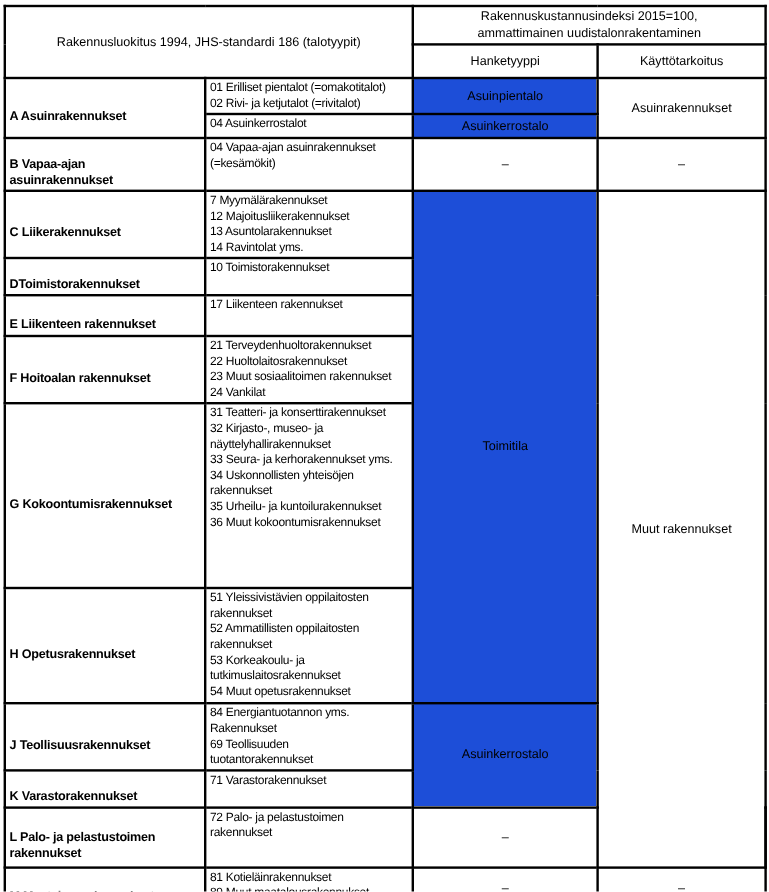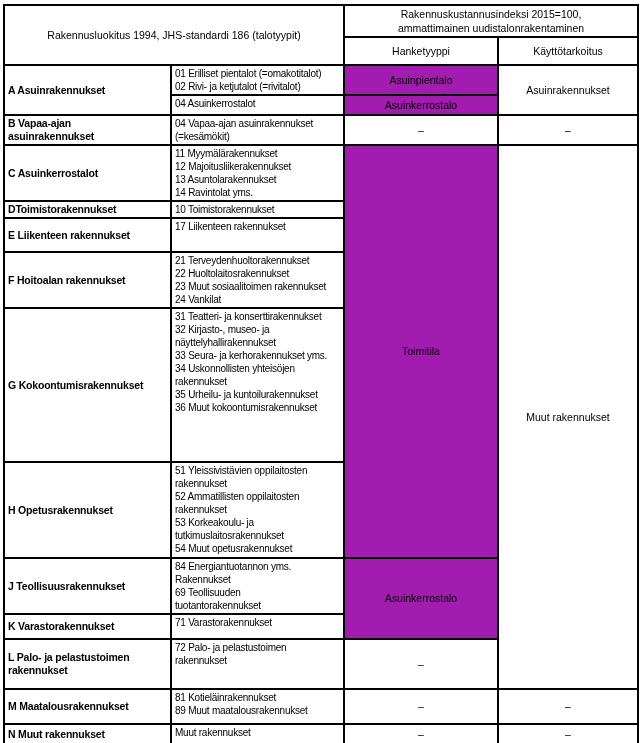--- a/index.html
+++ b/index.html
@@ -1,24 +1,24 @@
 <!DOCTYPE html>
 <html><head>
 <meta charset="utf-8">
 <style>
   html,body{margin:0;padding:0;background:#ffffff;}
   body{width:641px;height:743px;font-family:"Liberation Sans",sans-serif;color:#000;}
   table{border-collapse:collapse;table-layout:fixed;width:634px;margin:4px 0 0 3px;}
   td{border:2px solid #000;overflow:hidden;white-space:pre-line;box-sizing:border-box;}
   .hdr{font-size:10.5px;text-align:center;vertical-align:middle;line-height:14px;}
-  .cat{font-weight:bold;font-size:10.5px;letter-spacing:-0.2px;padding:1px 10px 1px 3px;
+  .cat{font-weight:bold;font-size:10.5px;letter-spacing:-0.2px;padding:15px 10px 1px 3px;
        vertical-align:middle;line-height:13px;}
   .sub{font-size:10px;letter-spacing:-0.25px;padding:1px 0 1px 3px;vertical-align:top;line-height:13px;margin-left:32px;}
   .mid{font-size:10.5px;text-align:center;vertical-align:middle;line-height:13px;}
-  .shaded{background:#a21caf;}
+  .shaded{background:#1d4ed8;}
 </style>
 </head>
 <body>
 
 <table>
   <colgroup>
     <col style="width:167px">
       <col style="width:173px">
       <col style="width:154px">
       <col style="width:140px">
@@ -50,22 +50,22 @@
   <tr style="height:16px">
     <td class="cat">B Vapaa-ajan
 asuinrakennukset</td>
     <td class="sub">04 Vapaa-ajan asuinrakennukset
 (=kesämökit)</td>
     <td class="mid">–</td>
     <td class="mid">–</td>
   </tr>
 
   <tr style="height:55px">
-    <td class="cat">C Asuinkerrostalot</td>
-    <td class="sub">11 Myymälärakennukset
+    <td class="cat">C Liikerakennukset</td>
+    <td class="sub">7 Myymälärakennukset
 12 Majoitusliikerakennukset
 13 Asuntolarakennukset
 14 Ravintolat yms.</td>
     <td class="mid shaded" rowspan="6">Toimitila</td>
     <td class="mid" rowspan="9">Muut rakennukset</td>
   </tr>
 
   <tr style="height:17px">
     <td class="cat">DToimistorakennukset</td>
     <td class="sub">10 Toimistorakennukset</td>

